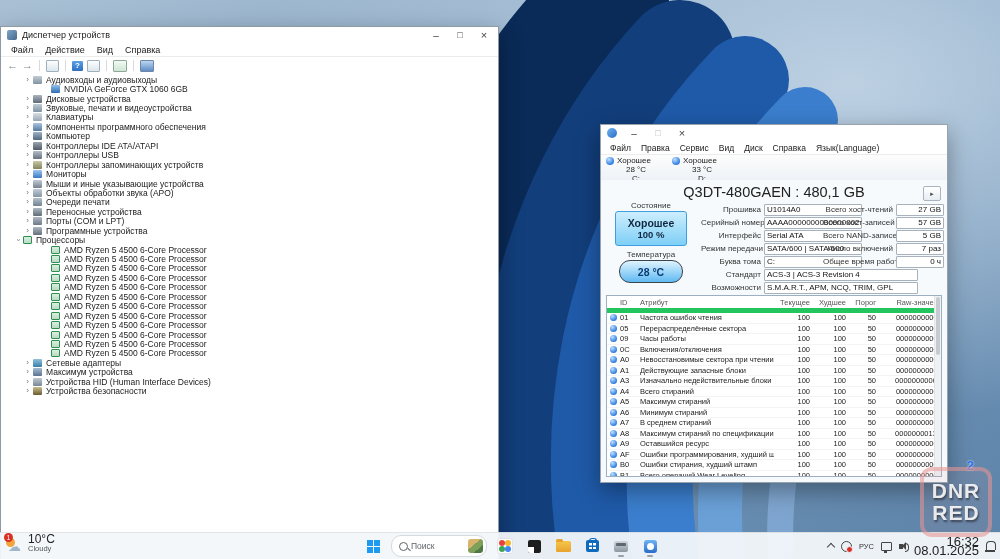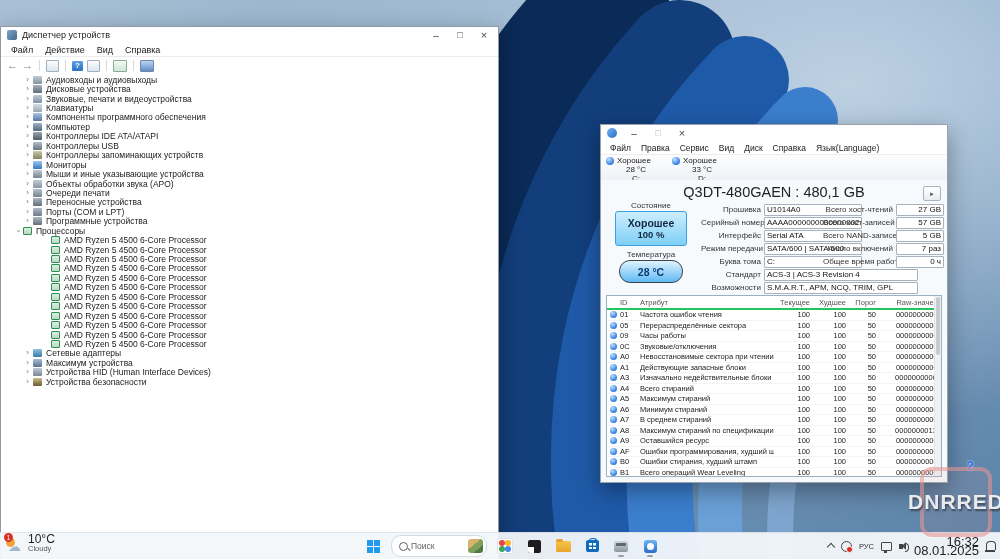--- a/index.html
+++ b/index.html
@@ -95,21 +95,21 @@
   #cdi-fields-left .fv{width:92px;flex:0 0 auto;margin-left:3px;}
   #cdi-fields-right{position:absolute;left:222px;top:23px;width:120px;}
   #cdi-fields-right .fl{width:70px;flex:0 0 auto;}
   #cdi-fields-right .fv{width:42px;flex:0 0 auto;margin-left:3px;text-align:right;}
   #cdi-fields-wide{position:absolute;left:100px;top:88px;width:240px;}
   #cdi-fields-wide .fl{width:60px;flex:0 0 auto;}
   #cdi-fields-wide .fv{width:148px;flex:0 0 auto;margin-left:3px;}
   #smart{position:absolute;left:5px;right:5px;top:115px;bottom:5px;background:#fff;border:1px solid #9db0c2;overflow:hidden;}
   #smart-scroll{position:absolute;top:0;right:0;bottom:0;width:6px;background:#f0f1f3;border-left:1px solid #e2e4e8;}
   #smart-scroll i{position:absolute;top:1px;left:1px;right:1px;height:58px;background:#c6cbd1;border-radius:2px;}
-  .shead{display:flex;align-items:center;height:12px;border-bottom:2px solid #22c55e;color:#555;}
+  .shead{display:flex;align-items:center;height:12px;border-bottom:5px solid #22c55e;color:#555;}
   .shead span{font-size:7.5px;}
   .srow{display:flex;align-items:center;height:9.5px;border-bottom:1px solid #f2f4f7;}
   .srow span{font-size:7.5px;color:#222;}
   .c-dot{width:13px;display:flex;justify-content:center;flex:0 0 auto;}
   .sdot{width:7px;height:7px;border-radius:50%;background:radial-gradient(circle at 35% 30%,#bfe0ff,#2f7de0 70%);}
   .c-id{width:20px;flex:0 0 auto;}
   .c-attr{width:134px;flex:0 0 auto;white-space:nowrap;overflow:hidden;}
   .c-cur{width:36px;text-align:right;flex:0 0 auto;}
   .c-worst{width:36px;text-align:right;flex:0 0 auto;}
   .c-thr{width:30px;text-align:right;flex:0 0 auto;}
@@ -164,21 +164,21 @@
   .netico::after{content:"";position:absolute;left:2px;bottom:-3px;width:3px;height:2px;background:#444;}
   .spk{position:relative;width:4px;height:5px;background:#444;margin-right:4px;}
   .spk::before{content:"";position:absolute;left:-3px;top:-1.5px;border-top:4px solid transparent;border-bottom:4px solid transparent;border-left:4px solid #444;transform:rotate(180deg);left:3px;top:-1.5px;}
   .spk::after{content:"";position:absolute;left:6px;top:-1px;width:3px;height:7px;border:1.2px solid #444;border-left:none;border-radius:0 4px 4px 0;}
   #clock{text-align:right;line-height:9px;}
   #clock div{font-size:13px;color:#222;}
   .bell{width:8px;height:8px;border:1.2px solid #444;border-bottom:none;border-radius:4px 4px 0 0;position:relative;margin-top:-2px;}
   .bell::after{content:"";position:absolute;left:-2px;bottom:-2px;width:10px;height:1.2px;background:#444;}
 
   
-  #watermark{position:absolute;right:8px;bottom:22px;width:64px;height:62px;border:4px solid rgba(232,150,148,.55);border-radius:12px;background:rgba(210,140,140,.10);display:flex;flex-direction:row;align-items:center;justify-content:center;}
+  #watermark{position:absolute;right:8px;bottom:22px;width:64px;height:62px;border:4px solid rgba(232,150,148,.55);border-radius:12px;background:rgba(210,140,140,.10);display:flex;flex-direction:column;align-items:center;justify-content:center;}
   #watermark div{font-size:21px;font-weight:800;letter-spacing:1px;color:rgba(246,246,246,.92);text-shadow:1px 1.5px 2px rgba(50,50,60,.75);line-height:22px;}
   #wm-emblem{position:absolute;right:26px;bottom:86px;font-size:13px;font-weight:800;color:#2a6df0;text-shadow:0 0 2px #fff;}
 </style>
 </head>
 <body>
 
 <div id="screen">
 
   <svg id="wallpaper" viewBox="0 0 1000 559" preserveAspectRatio="none">
     <defs>
@@ -230,20 +230,25 @@
       <span class="tb-scan"></span>
       <span class="tb-sep"></span>
       <span class="tb-mon"></span>
     </div>
     <div id="dm-body">
         <div class="tree-row" style="padding-left: 22px;">
           <span class="chev">›</span>
           <span class="ti ti-audio"></span>
           <span class="lbl">Аудиовходы и аудиовыходы</span>
         </div>
+        <div class="tree-row" style="padding-left: 40px;">
+          <span class="chev leaf">›</span>
+          <span class="ti ti-display"></span>
+          <span class="lbl">NVIDIA GeForce GTX 1060 6GB</span>
+        </div>
         <div class="tree-row" style="padding-left: 22px;">
           <span class="chev">›</span>
           <span class="ti ti-disk"></span>
           <span class="lbl">Дисковые устройства</span>
         </div>
         <div class="tree-row" style="padding-left: 22px;">
           <span class="chev">›</span>
           <span class="ti ti-sound"></span>
           <span class="lbl">Звуковые, печати и видеоустройства</span>
         </div>
@@ -551,21 +556,21 @@
               <span class="c-cur">100</span>
               <span class="c-worst">100</span>
               <span class="c-thr">50</span>
               <span class="c-raw">000000000000</span>
             </div>
             <div class="srow">
               <span class="c-dot">
                 <span class="sdot"></span>
               </span>
               <span class="c-id">0C</span>
-              <span class="c-attr">Звуковые/отключения</span>
+              <span class="c-attr">Включения/отключения</span>
               <span class="c-cur">100</span>
               <span class="c-worst">100</span>
               <span class="c-thr">50</span>
               <span class="c-raw">000000000007</span>
             </div>
             <div class="srow">
               <span class="c-dot">
                 <span class="sdot"></span>
               </span>
               <span class="c-id">A0</span>

